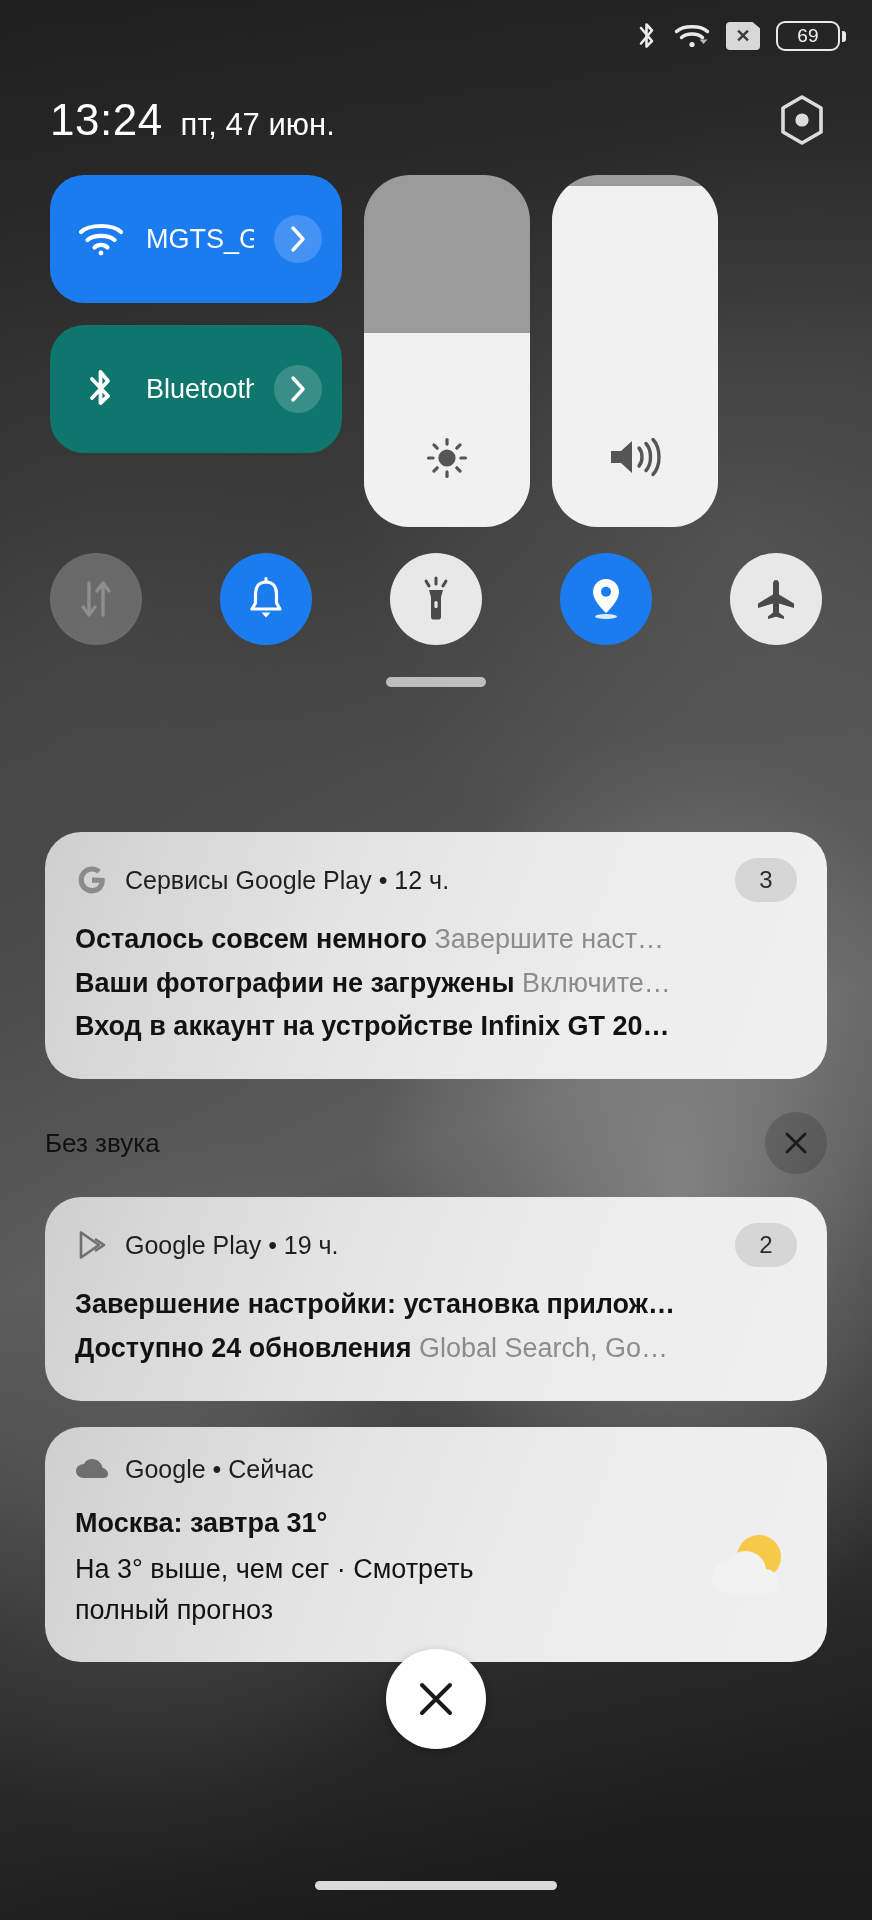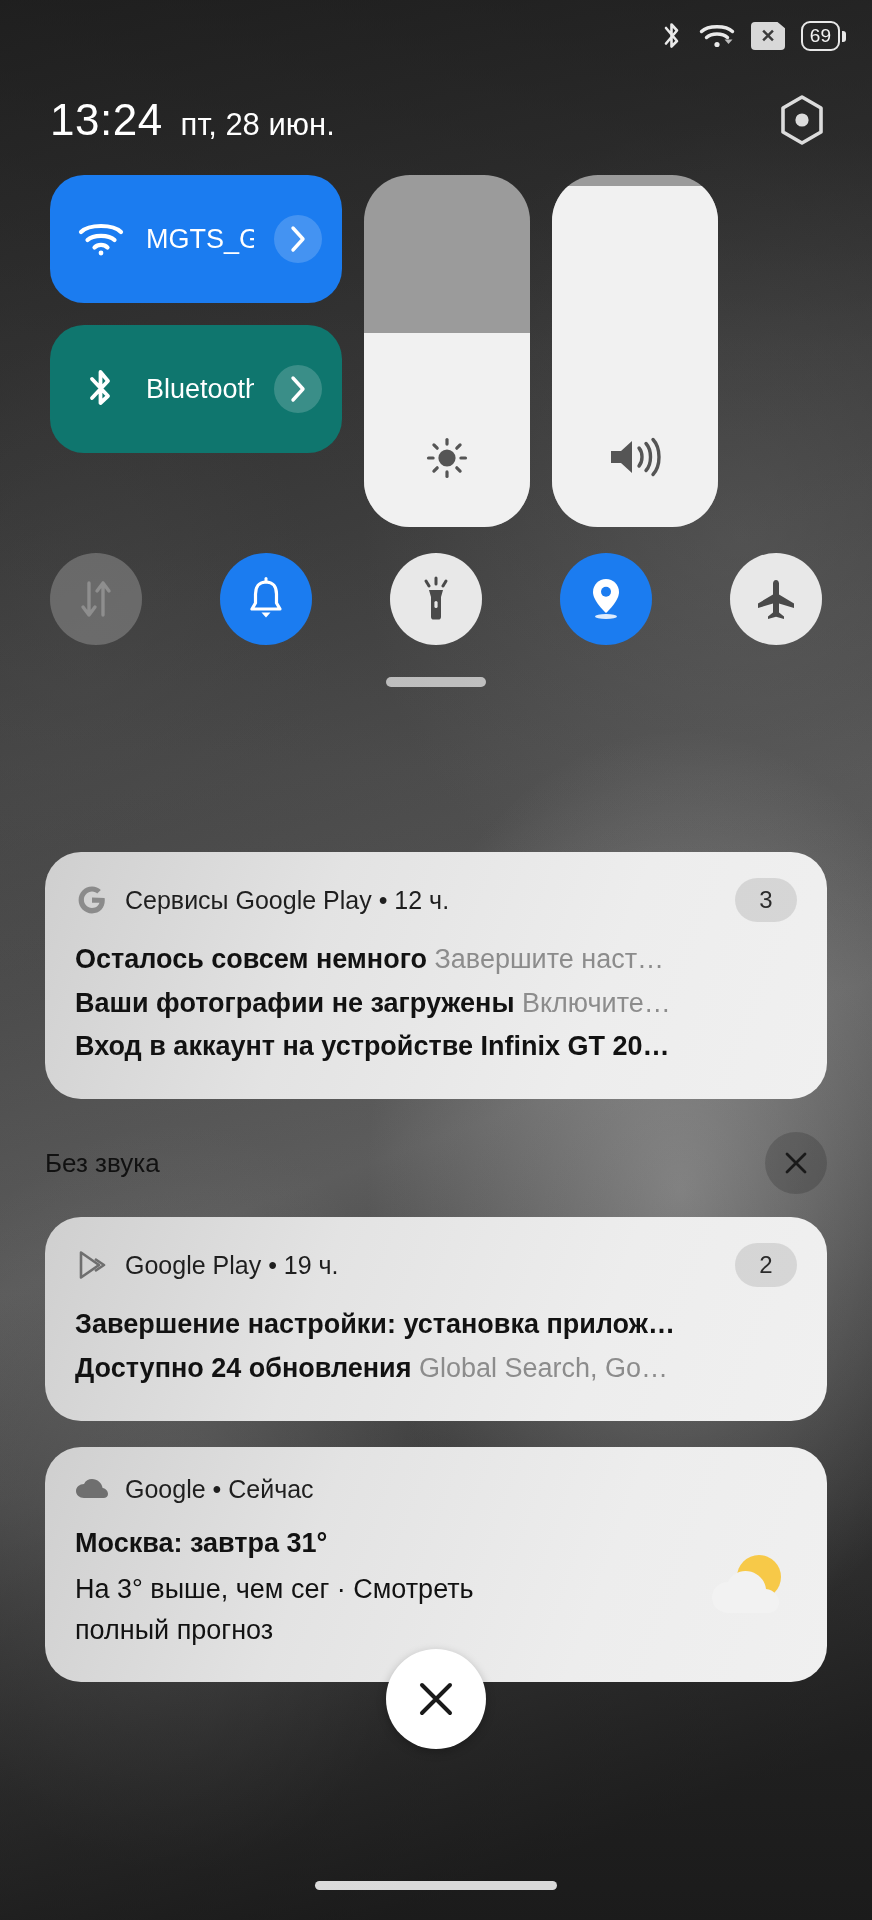--- a/index.html
+++ b/index.html
@@ -32,21 +32,21 @@
   #status-bar {
     position: absolute; top: 0; left: 0; right: 0; height: 72px;
     display: flex; align-items: center; justify-content: flex-end;
     padding-right: 26px; gap: 16px;
   }
   .sb-icon { display: flex; align-items: center; }
   .battery {
     display: flex; align-items: center;
   }
   .battery-body {
-    width: 39px; height: 30px; border: 2.5px solid #e8e8e8; border-radius: 9px;
+    width: 64px; height: 30px; border: 2.5px solid #e8e8e8; border-radius: 9px;
     display: flex; align-items: center; justify-content: center;
     color: #f2f2f2; font-size: 19px; font-weight: 500; letter-spacing: .2px;
   }
   .battery-cap {
     width: 4px; height: 11px; background: #e8e8e8; border-radius: 0 3px 3px 0; margin-left: 2px;
   }
   .sim-x {
     width: 34px; height: 28px; background: #d8d8d8; border-radius: 4px;
     position: relative; color: #3a3a3a;
     display: flex; align-items: center; justify-content: center;
@@ -110,21 +110,21 @@
   .toggle.off { background: #e8e8e8; }
   .toggle.disabled { background: rgba(140,140,140,0.55); }
 
   #qs-handle {
     width: 100px; height: 10px; border-radius: 6px;
     background: rgba(235,235,235,0.72);
     margin: 32px auto 0;
   }
 
   
-  #notif-area { position: absolute; top: 852px; left: 0; right: 0; padding: 0 45px; }
+  #notif-area { position: absolute; top: 832px; left: 0; right: 0; padding: 0 45px; }
   .notif-card {
     border-radius: 36px; padding: 26px 30px 30px;
     background: linear-gradient(110deg, #cfcfcf 0%, #e3e3e3 35%, #ededed 70%, #f0f0f0 100%);
     margin-bottom: 26px; position: relative;
   }
   .notif-head {
     display: flex; align-items: center; gap: 16px; margin-bottom: 16px;
   }
   .app-icon { width: 34px; height: 34px; display: flex; align-items: center; justify-content: center; flex: none; }
   .notif-source { font-size: 25px; color: #1f1f1f; flex: 1; }
@@ -199,21 +199,21 @@
       <span class="battery-body">
           <span>69</span>
         </span>
       <span class="battery-cap"></span>
     </span>
   </div>
 
   <div id="qs-header">
     <div id="clock-block">
       <span id="clock-time">13:24</span>
-      <span id="clock-date">пт, 28 июн.</span>
+      <span id="clock-date">пт, 47 июн.</span>
     </div>
     <div id="settings-button">
       <svg width="48" height="52" viewBox="0 0 48 52">
         <path d="M24 3 L43 14 L43 38 L24 49 L5 38 L5 14 Z" fill="none" stroke="#dcdcdc" stroke-width="3.6" stroke-linejoin="round"></path>
         <circle cx="24" cy="26" r="6.6" fill="#dcdcdc"></circle>
       </svg>
     </div>
   </div>
 
   <div id="qs-panel">

